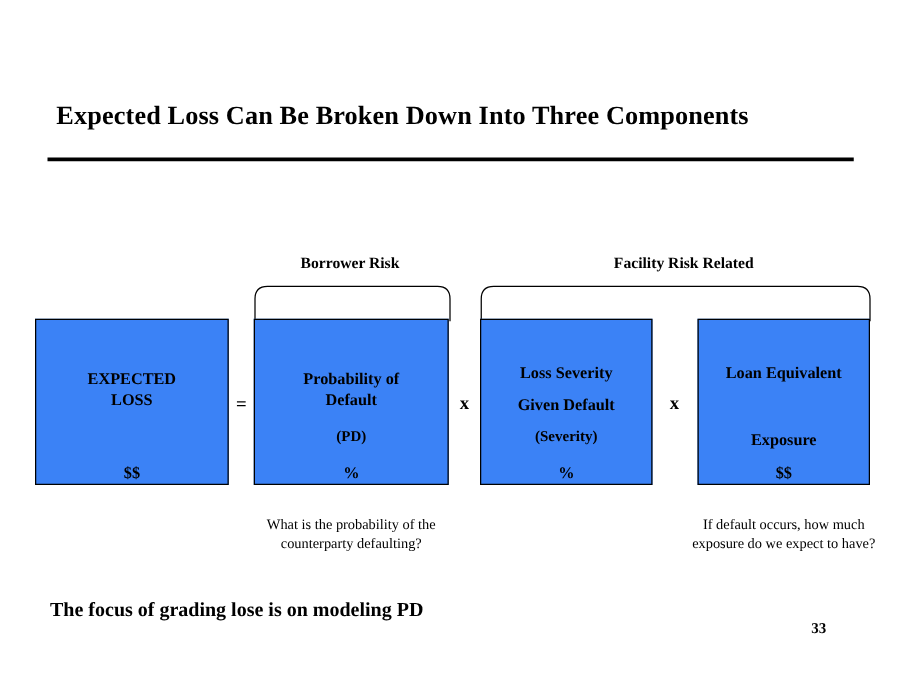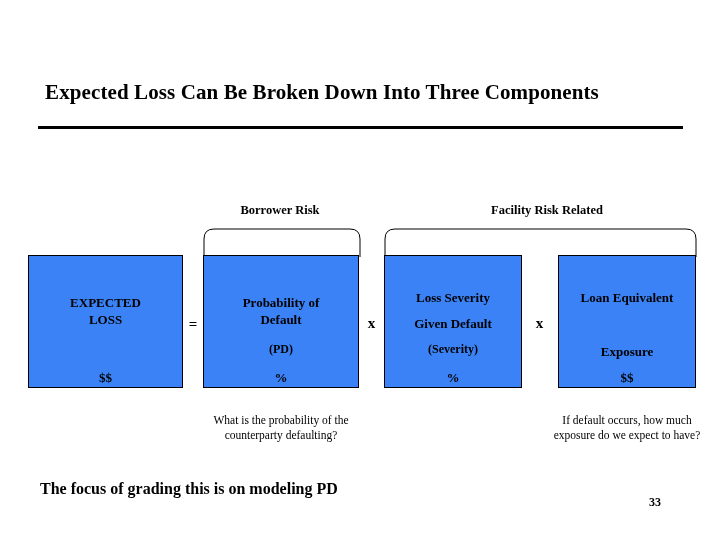--- a/index.html
+++ b/index.html
@@ -204,16 +204,16 @@
 
   <div class="box" id="box-exposure">
     <div class="box-line" style="top:34px;">Loan Equivalent</div>
     <div class="box-line" style="top:48px;margin-top:40px;">Exposure</div>
     <div class="box-line" style="top:114px;">$$</div>
   </div>
 
   <div class="sub-caption" id="sub-pd">What is the probability of the counterparty defaulting?</div>
   <div class="sub-caption" id="sub-exposure">If default occurs, how much exposure do we expect to have?</div>
 
-  <div class="footer-note">The focus of grading this is on modeling PD</div>
+  <div class="footer-note">The focus of grading lose is on modeling PD</div>
   <div class="page-number">33</div>
 
 </div>
 
 </body></html>

